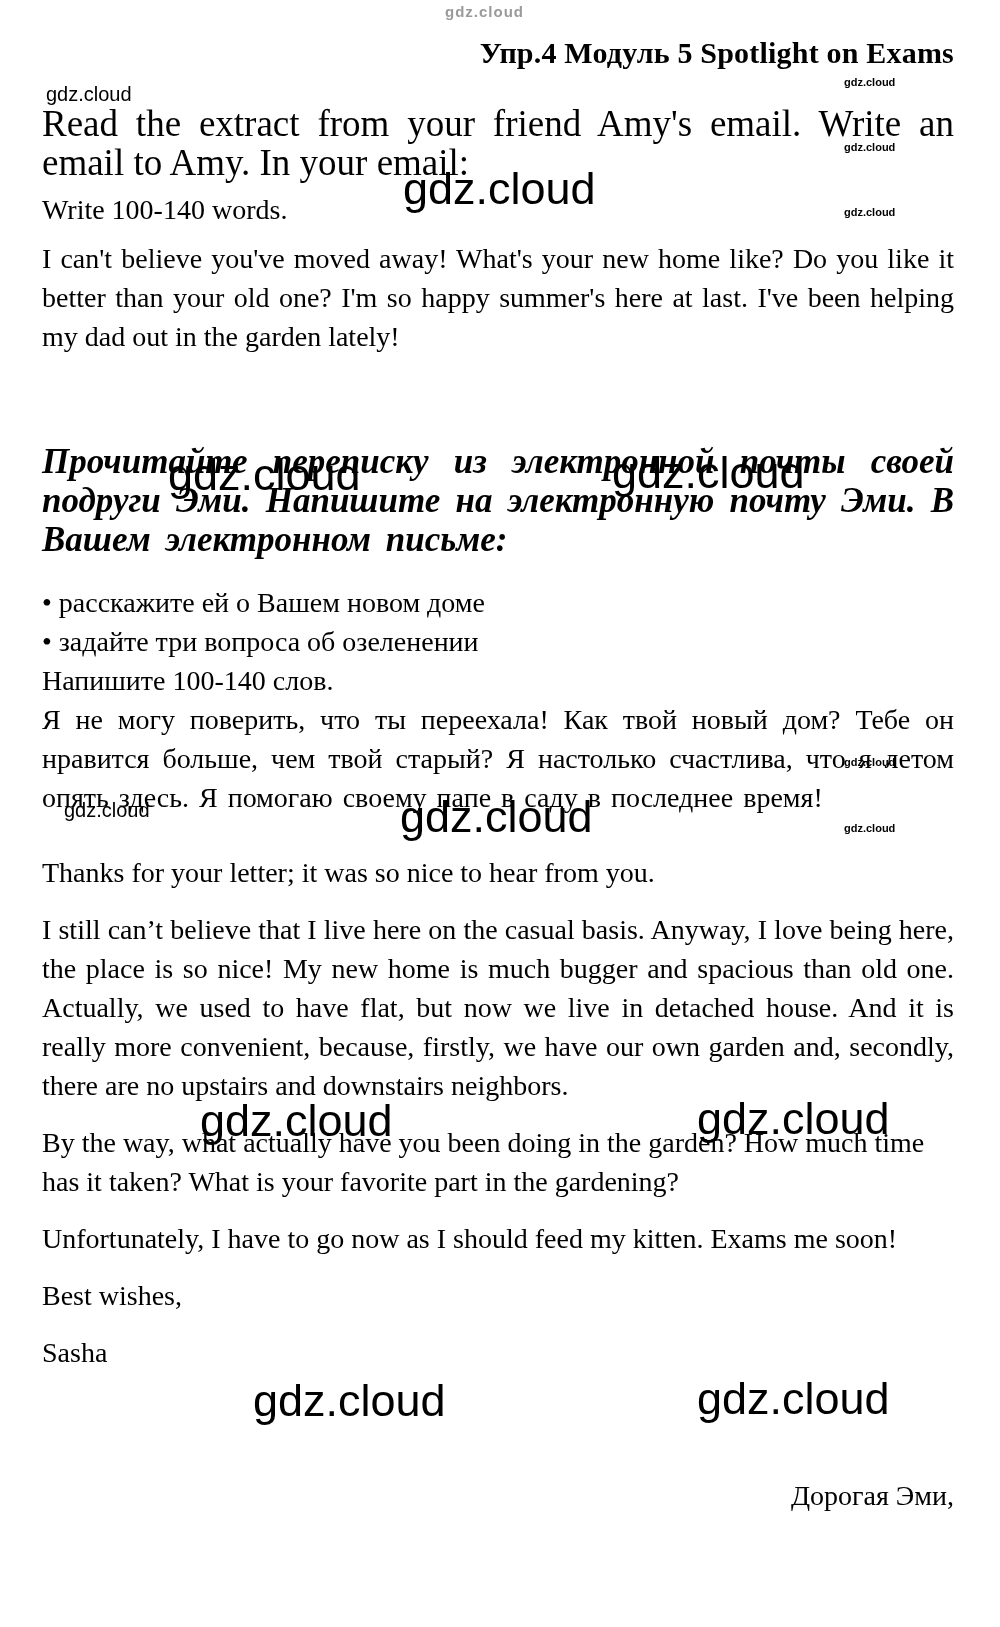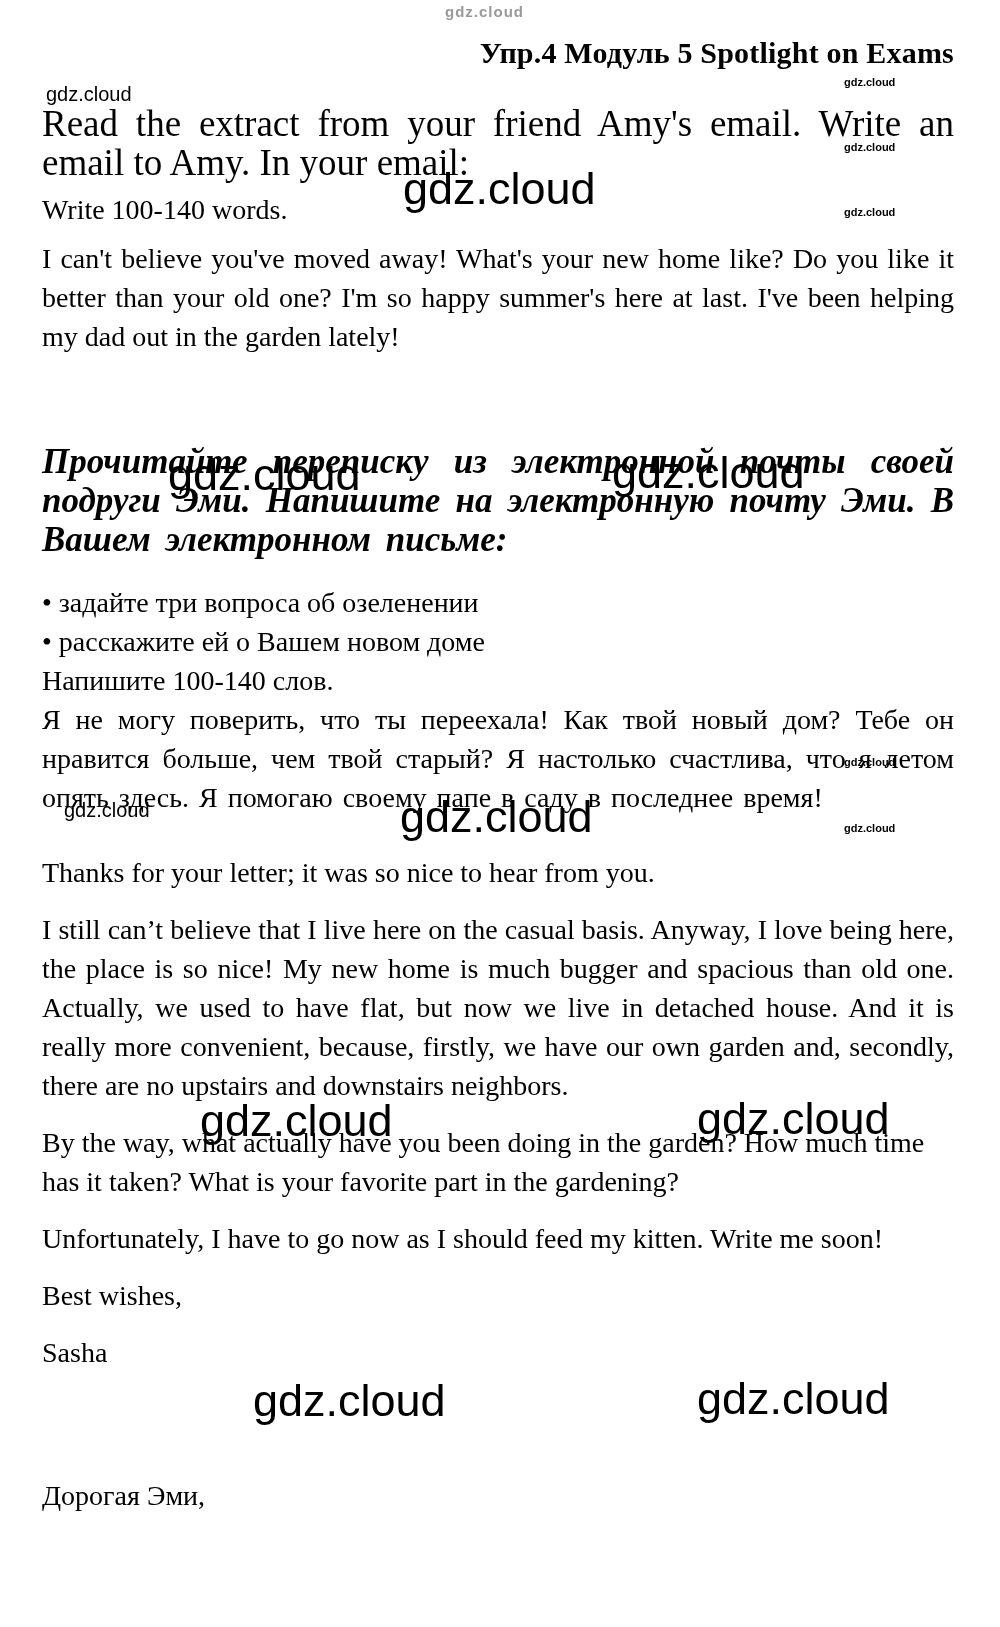--- a/index.html
+++ b/index.html
@@ -47,21 +47,21 @@
     margin-bottom: 24px;
     word-spacing: 6px;
     font-style: italic;
   }
   .extract-en { margin-top: 10px; }
   .section-ru { margin-top: 86px; }
   .extract-ru { word-spacing: 3px; font-family: Liberation Serif, serif; }
   .email { margin-top: 36px; }
   .email p { margin: 0 0 18px 0; }
   .email .para-gap { margin-bottom: 18px; }
-  .closing-ru { margin-top: 104px; }
+  .closing-ru { margin-top: 104px; text-align: right; }
   
   .wm {
     position: absolute;
     font-family: "Liberation Sans", sans-serif;
     color: #000000;
     white-space: nowrap;
     pointer-events: none;
   }
   .wm-big    { font-size: 45px; line-height: 1; }
   .wm-med    { font-size: 20px; line-height: 1; }
@@ -95,31 +95,31 @@
     <h1 class="doc-title">Упр.4 Модуль 5 Spotlight on Exams</h1>
 
     <section>
       <p class="task-heading-en justify">Read the extract from your friend Amy's email. Write an email to Amy. In your email:</p>
       <p>Write 100-140 words.</p>
       <p class="extract-en justify">I can't believe you've moved away! What's your new home like? Do you like it better than your old one? I'm so happy summer's here at last. I've been helping my dad out in the garden lately!</p>
     </section>
 
     <section class="section-ru">
       <p class="task-heading-ru justify">Прочитайте переписку из электронной почты своей подруги Эми. Напишите на электронную почту Эми. В Вашем электронном письме:</p>
+      <p>• расскажите ей о Вашем новом доме</p>
       <p>• задайте три вопроса об озеленении</p>
-      <p>• расскажите ей о Вашем новом доме</p>
       <p>Напишите 100-140 слов.</p>
       <p class="extract-ru justify">Я не могу поверить, что ты переехала! Как твой новый дом? Тебе он нравится больше, чем твой старый? Я настолько счастлива, что я летом опять здесь. Я помогаю своему папе в саду в последнее время!</p>
     </section>
 
     <section class="email">
       <p class="para-gap">Thanks for your letter; it was so nice to hear from you.</p>
       <p class="para-gap justify">I still can’t believe that I live here on the casual basis. Anyway, I love being here, the place is so nice! My new home is much bugger and spacious than old one. Actually, we used to have flat, but now we live in detached house. And it is really more convenient, because, firstly, we have our own garden and, secondly, there are no upstairs and downstairs neighbors.</p>
       <p class="para-gap">By the way, what actually have you been doing in the garden? How much time has it taken? What is your favorite part in the gardening?</p>
-      <p class="para-gap">Unfortunately, I have to go now as I should feed my kitten. Write me soon!</p>
+      <p class="para-gap">Unfortunately, I have to go now as I should feed my kitten. Exams me soon!</p>
       <p class="para-gap">Best wishes,</p>
       <p class="para-gap">Sasha</p>
     </section>
 
     <section class="closing-ru">
       <p>Дорогая Эми,</p>
     </section>
 
   </div>
 </div>

